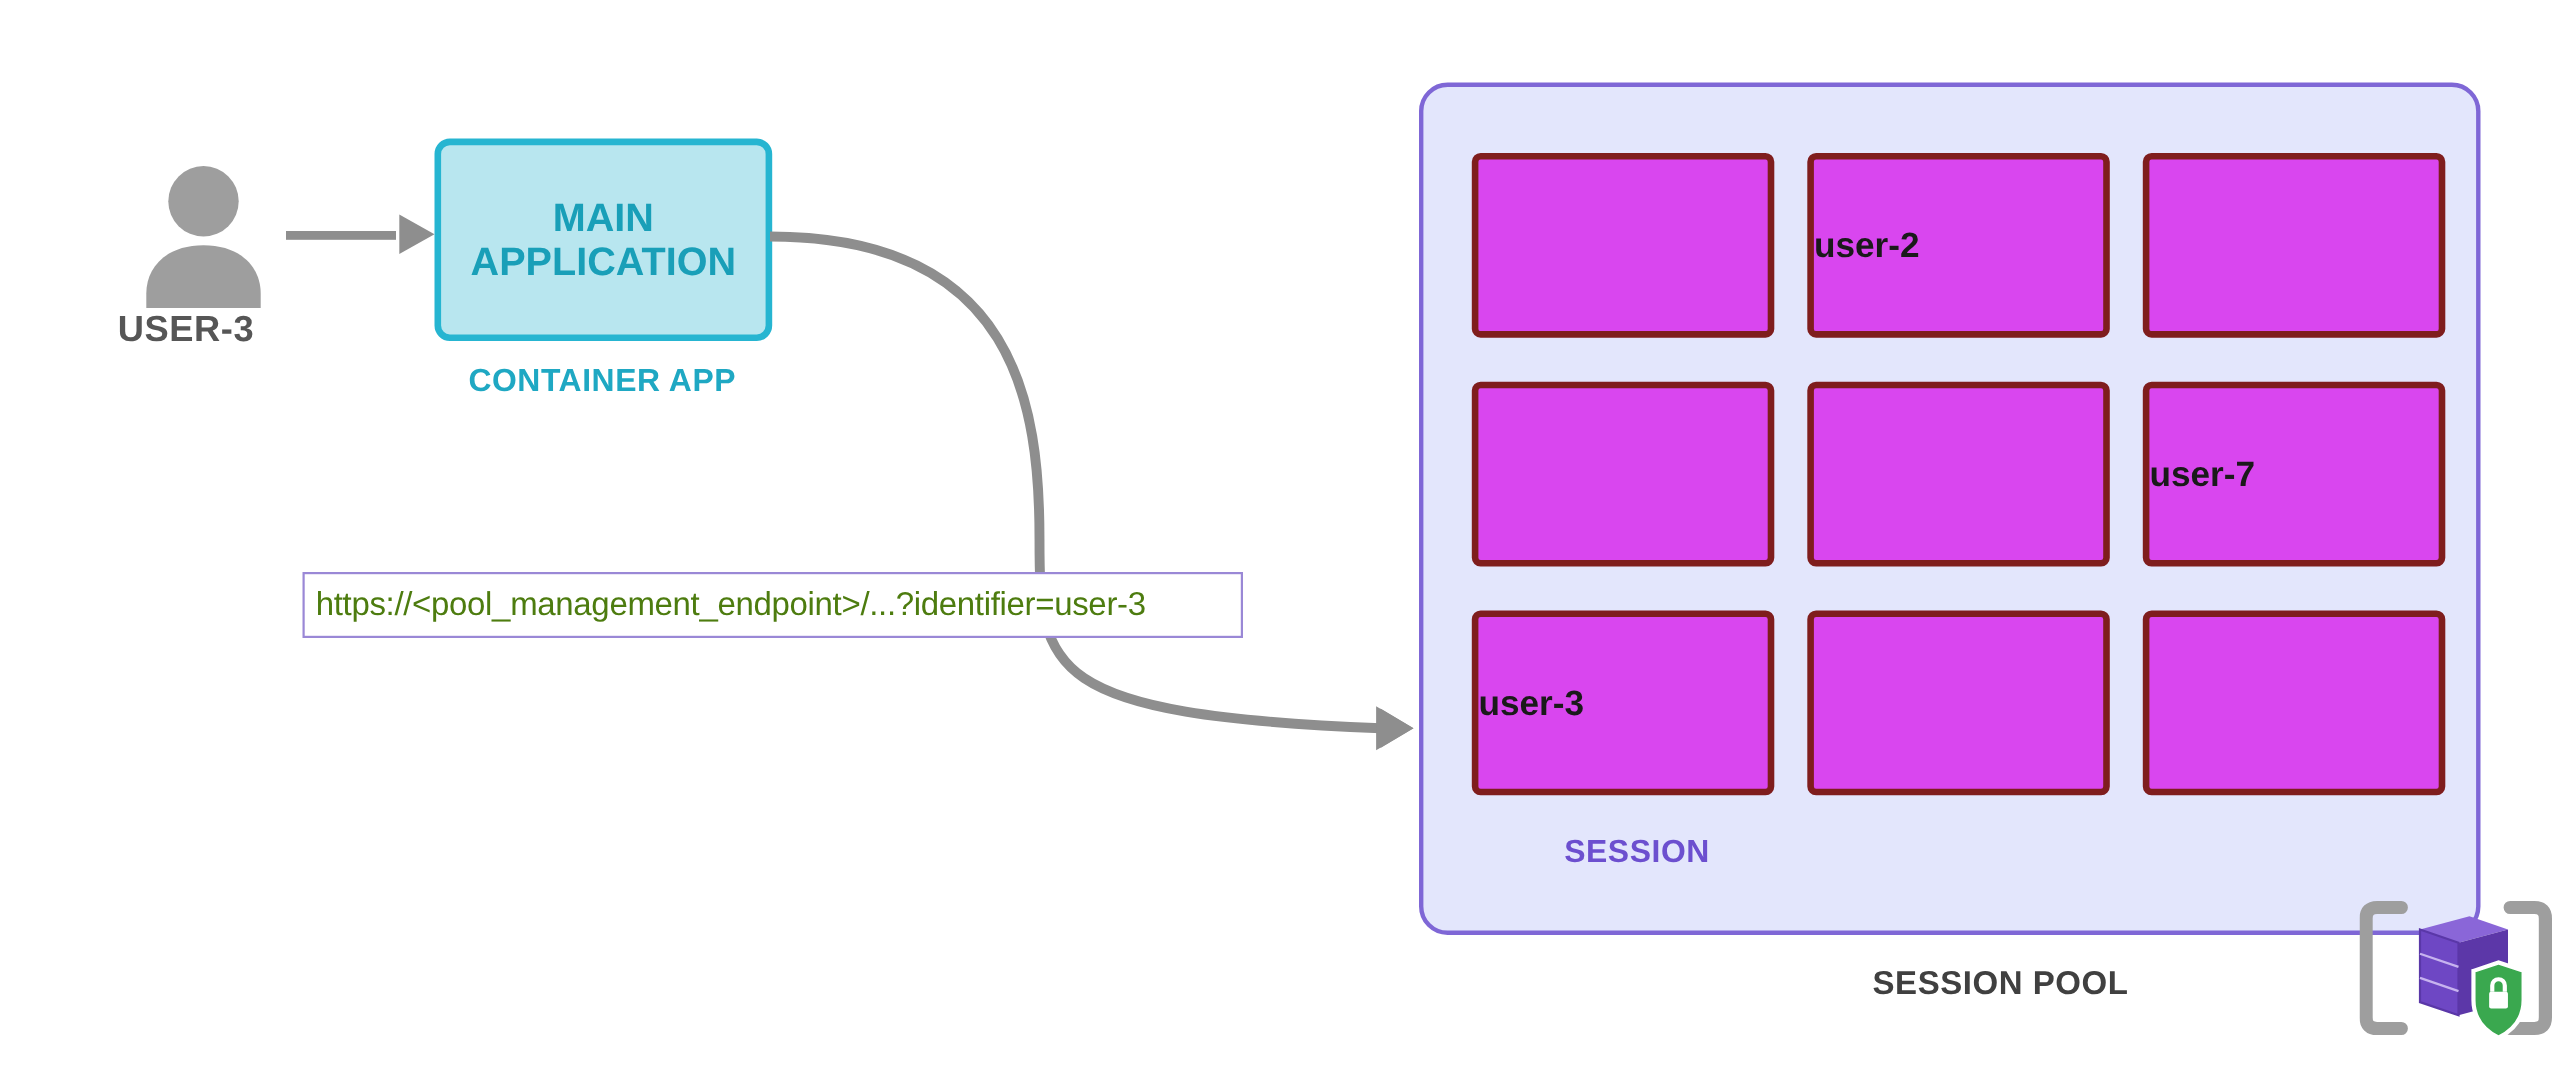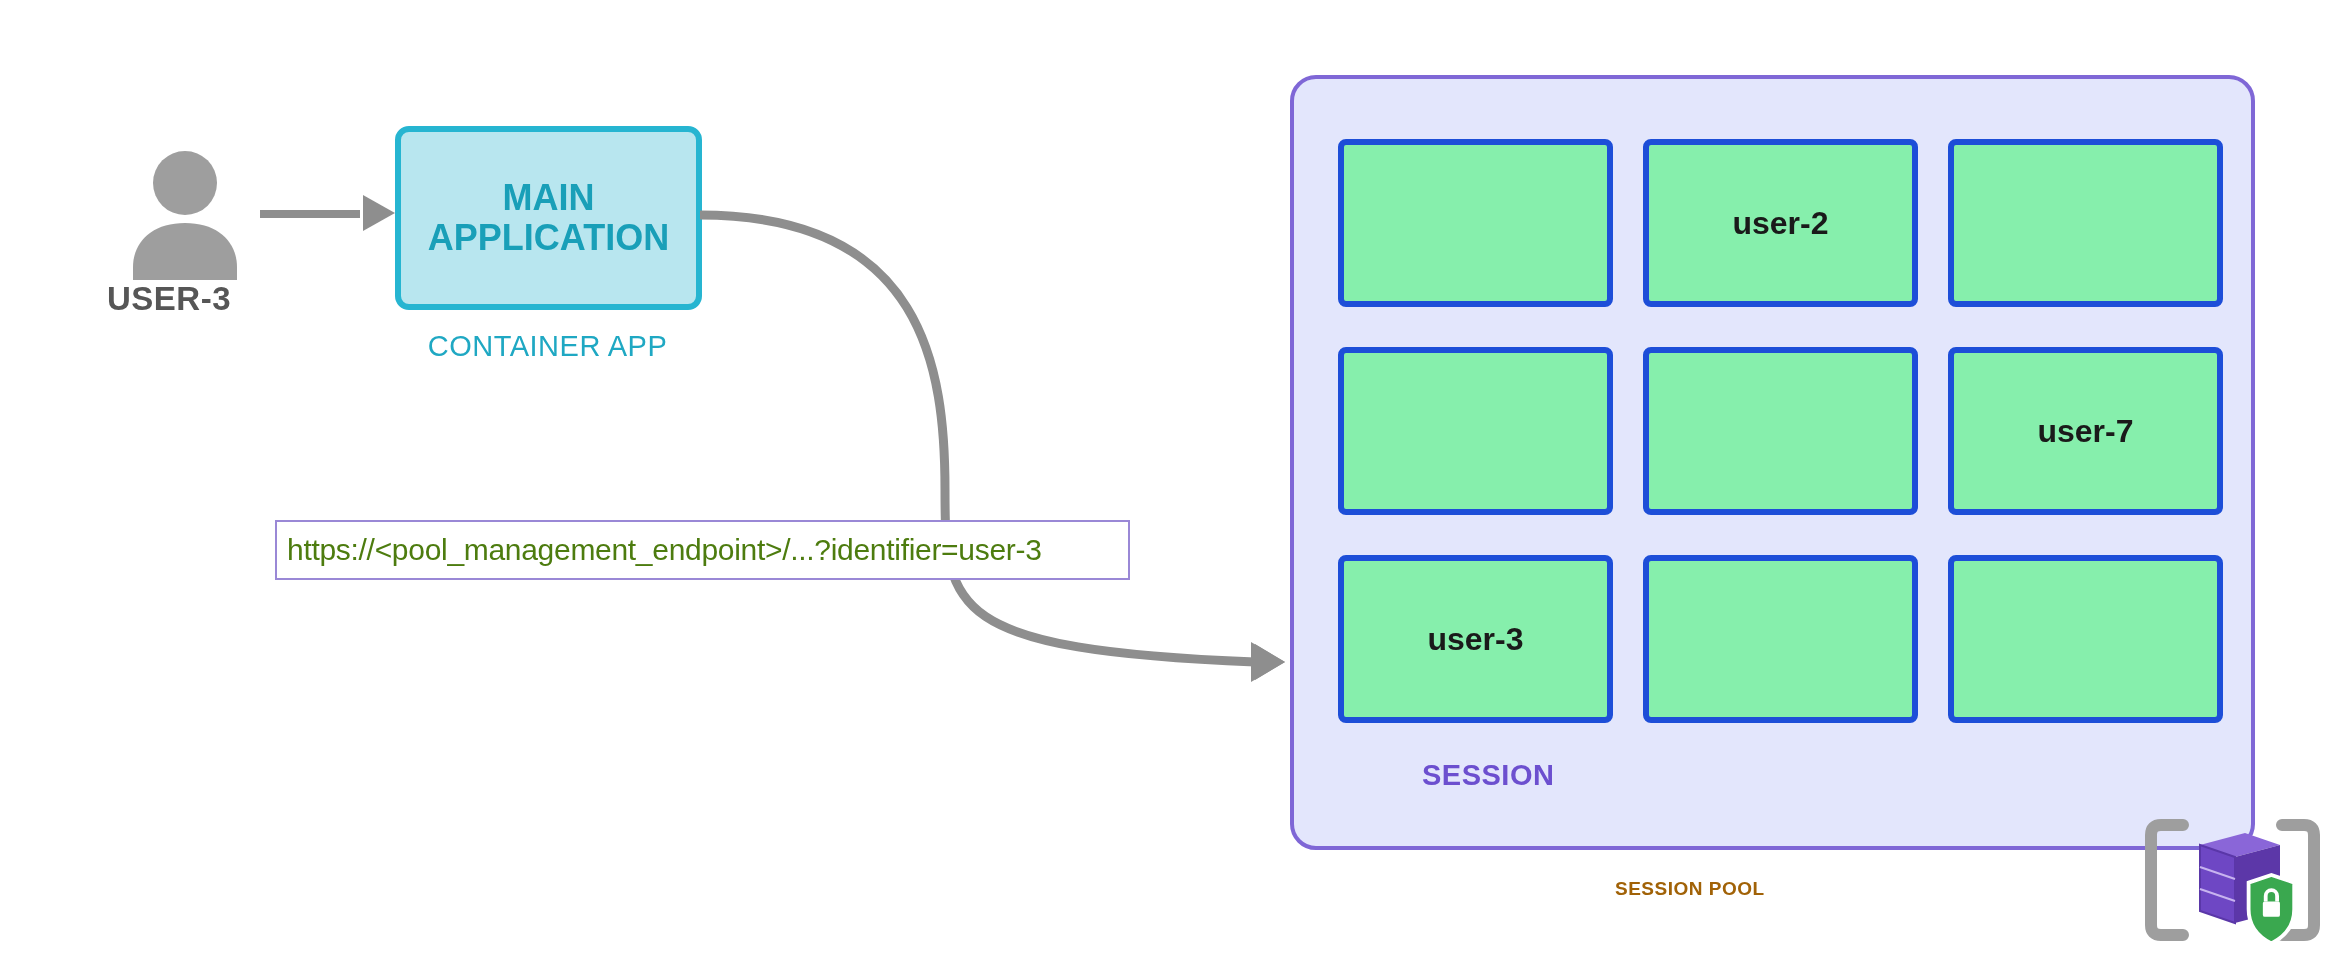--- a/index.html
+++ b/index.html
@@ -7,32 +7,32 @@
   
   .user-icon{position:absolute;left:125px;top:145px;width:120px;height:135px;color:#9e9e9e}
   .user-label{position:absolute;left:107px;top:280px;font-size:33px;font-weight:600;color:#565656;letter-spacing:.5px}
   
   .arrow1{position:absolute;left:260px;top:205px;width:135px;height:16px}
   .arrow-shaft{position:absolute;left:0;top:5px;width:100px;height:8px;background:#8e8e8e}
   .arrow-head{position:absolute;right:0;top:-10px;width:0;height:0;border-left:32px solid #8e8e8e;border-top:18px solid transparent;border-bottom:18px solid transparent}
   
   .app-box{position:absolute;left:395px;top:126px;width:295px;height:172px;border:6px solid #26b5d1;border-radius:14px;background:#b8e6ef;display:flex;flex-direction:column;align-items:center;justify-content:center}
   .app-box-title{font-size:36px;font-weight:700;color:#199fb8;line-height:1.1;text-align:center}
-  .app-sublabel{position:absolute;left:420px;top:330px;width:255px;text-align:center;color:#1fa8c3;font-size:29px;font-weight:400;letter-spacing:.5px}
+  .app-sublabel{position:absolute;left:420px;top:330px;width:255px;text-align:center;color:#1fa8c3;font-size:29px;font-weight:700;letter-spacing:.5px}
   
   .curve-wrap{position:absolute;left:695px;top:210px;width:625px;height:480px;pointer-events:none}
   
   .url-box{position:absolute;left:275px;top:520px;width:855px;height:60px;background:#fff;border:2.5px solid #9a88d6;padding:2px 10px;box-sizing:border-box;display:flex;align-items:center}
   .url-pre{font-size:30px;letter-spacing:-.3px;color:#4d7c0f}
   .url-bold{font-weight:400}
   
   .pool{position:absolute;left:1290px;top:75px;width:965px;height:775px;background:#e3e6fc;border:4px solid #7f67d6;border-radius:26px;box-sizing:border-box}
-  .pool-label{position:absolute;left:1615px;top:878px;width:320px;text-align:left;font-size:19px;font-weight:600;letter-spacing:.5px;color:#a16207}
+  .pool-label{position:absolute;left:1615px;top:878px;width:320px;text-align:right;font-size:30px;font-weight:600;letter-spacing:.5px;color:#404040}
   .grid{position:absolute;left:44px;top:60px;display:grid;grid-template-columns:repeat(3,275px);grid-template-rows:repeat(3,168px);gap:40px 30px}
-  .cell{border:6px solid #1d4ed8;border-radius:8px;background:#86efac;display:flex;align-items:center;justify-content:center}
+  .cell{border:6px solid #7f1d1d;border-radius:8px;background:#d946ef;display:flex;align-items:center;justify-content:flex-start}
   .cell-label{font-size:32px;font-weight:700;color:#1a1a1a}
   .session-tag{position:absolute;left:128px;top:680px;font-size:29px;font-weight:700;color:#6c4fcf;letter-spacing:.5px}
   
   .svc-icon{position:absolute;left:2145px;top:805px;width:175px;height:155px}
   .bracket{fill:none;stroke:#9e9e9e;stroke-width:12;stroke-linecap:round}
   .svc-box{fill:#6e47c4;stroke:#5a37a8;stroke-width:2}
   .svc-box-top{fill:#8a66d8}
   .svc-box-side{fill:#5c37a8}
   .shield{fill:#3aa84f;stroke:#fff;stroke-width:4}
   .lock-body{fill:#fff}

